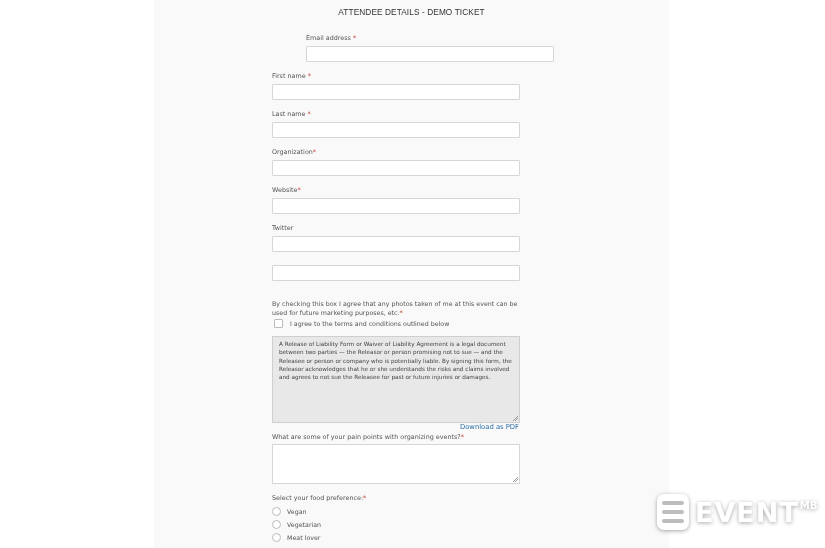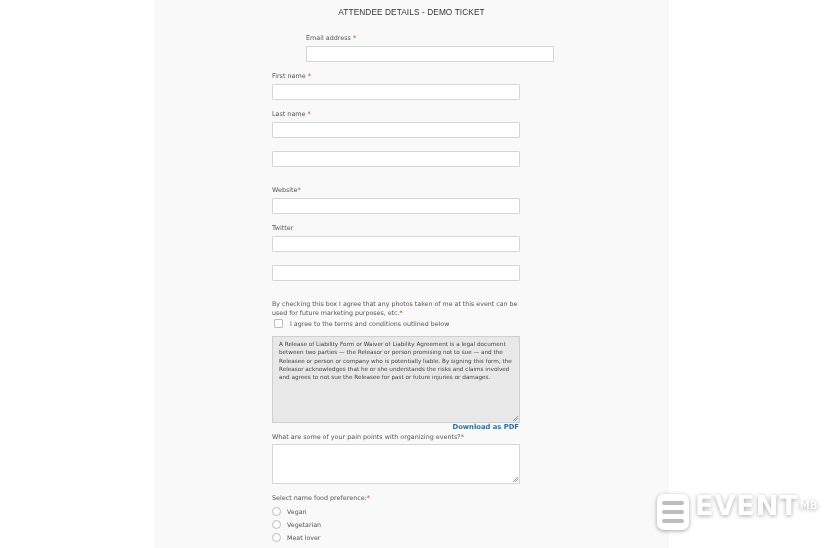--- a/index.html
+++ b/index.html
@@ -35,33 +35,33 @@
     position: absolute; left: 272px; top: 336px; width: 248px; height: 87px; box-sizing: border-box;
     background: #e8e8e8; border: 1px solid #cfcfcf; padding: 3px 6px;
     font-size: 5.7px; line-height: 8.3px; color: #444;
   }
   .resize-grip {
     position: absolute; right: 1px; bottom: 1px; width: 5px; height: 5px;
     background: linear-gradient(135deg, transparent 45%, #999 45%, #999 55%, transparent 55%, transparent 70%, #999 70%, #999 80%, transparent 80%);
   }
   .download {
     position: absolute; left: 420px; width: 99px; top: 423px; text-align: right;
-    font-size: 6.8px; color: #2b6ea6; text-decoration: none; cursor: pointer; font-weight: bold;
+    font-size: 6.8px; color: #2b6ea6; text-decoration: none; cursor: pointer;
   }
   .textarea {
     position: absolute; left: 272px; top: 444px; width: 248px; height: 40px; box-sizing: border-box;
     border: 1px solid #d6d6d6; background: #fff;
   }
   .radio-row { display: flex; align-items: center; height: 13px; }
   .radio {
     width: 7px; height: 7px; border: 1px solid #bbb; border-radius: 50%; background: #fff; margin-right: 6px;
   }
   .radio-label { font-size: 6.3px; color: #555; }
   .logo {
-    position: absolute; left: 655px; top: 492px; display: flex; align-items: flex-start;
+    position: absolute; left: 655px; top: 492px; display: flex; align-items: center;
     filter: drop-shadow(0 1px 2px rgba(0,0,0,0.35));
   }
   .logo-icon { width: 36px; height: 40px; position: relative; }
   .logo-text {
     font-family: "DejaVu Sans", sans-serif; font-weight: bold; color: #ffffff;
     font-size: 27px; letter-spacing: 1px; margin-left: 4px; line-height: 1;
   }
   .logo-sup { font-size: 10px; color: #fff; font-weight: bold; align-self: flex-start; margin-top: 8px; margin-left: 1px; }
 </style>
 </head>
@@ -80,20 +80,21 @@
   <div class="label"><span>First name</span> <span class="req">*</span></div>
   <input class="input" value="" style="">
 </div>
 
 <div class="field" style="top:110px;">
   <div class="label"><span>Last name</span> <span class="req">*</span></div>
   <input class="input" value="" style="">
 </div>
 
 <div class="field" style="top:148px;">
+  <div class="label"><span>Organization</span><span class="req">*</span></div>
   <input class="input" value="" style="">
 </div>
 
 <div class="field" style="top:186px;">
   <div class="label"><span>Website</span><span class="req">*</span></div>
   <input class="input" value="" style="">
 </div>
 
 <div class="field" style="top:224px;">
   <div class="label">Twitter</div>
@@ -120,21 +121,21 @@
 <a class="download">Download as PDF</a>
 
 <div class="field" style="top:433px;">
   <div class="label"><span>What are some of your pain points with organizing events?</span><span class="req">*</span></div>
 </div>
 <div class="textarea">
   <div class="resize-grip"></div>
 </div>
 
 <div class="field" style="top:494px;">
-  <div class="label"><span>Select name food preference:</span><span class="req">*</span></div>
+  <div class="label"><span>Select your food preference:</span><span class="req">*</span></div>
   <div style="margin-top:2px;">
     <div class="radio-row">
       <div class="radio"></div>
       <span class="radio-label">Vegan</span>
     </div>
     <div class="radio-row">
       <div class="radio"></div>
       <span class="radio-label">Vegetarian</span>
     </div>
     <div class="radio-row">

